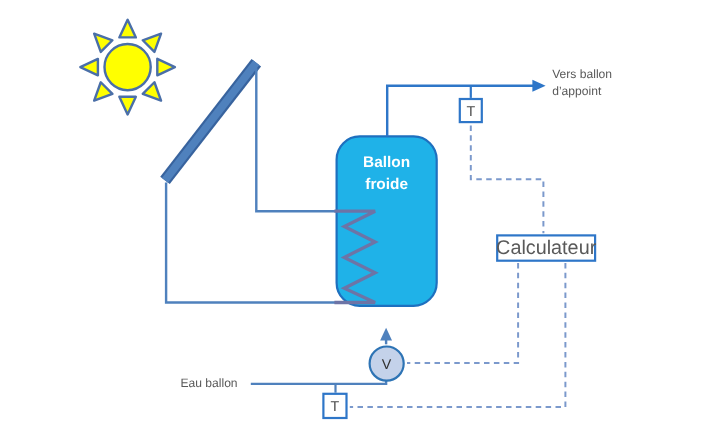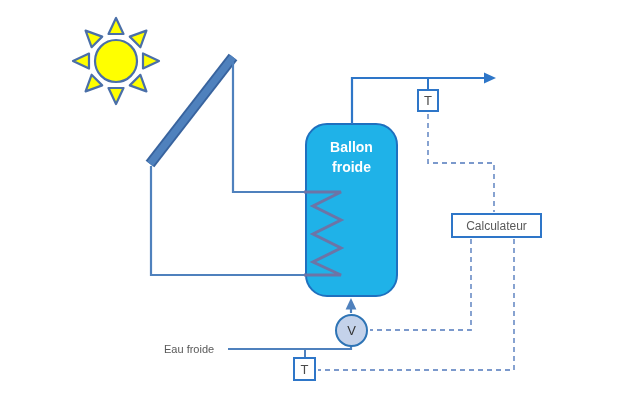--- a/index.html
+++ b/index.html
@@ -6,40 +6,40 @@
   .canvas{
     position:relative;width:640px;height:400px;background:#ffffff;overflow:hidden;
     font-family:"Liberation Sans", sans-serif;
   }
   .svg-layer{position:absolute;left:0;top:0;width:640px;height:400px;pointer-events:none;}
   .label{
     position:absolute;color:var(--text-gray,#595959);font-size:11px;line-height:15px;
     white-space:nowrap;
   }
   .tank{
-    position:absolute;left:305px;top:123px;width:93px;height:174px;
+    position:absolute;left:305px;top:123px;width:93px;height:156px;
     background:var(--tank-fill,#1fb2e8);
     border:2.5px solid var(--tank-border,#1e70bf);
     border-radius:22px;box-sizing:border-box;
     text-align:center;padding-top:12px;
     color:#ffffff;font-size:14px;font-weight:bold;line-height:20px;
   }
   .sensor-box{
     position:absolute;background:#ffffff;
     border:2px solid var(--arrow-blue,#2e76c8);
     box-sizing:border-box;display:flex;align-items:center;justify-content:center;
     color:#4a4a4a;font-size:13px;
   }
   .sensor-top{left:417px;top:89px;width:22px;height:23px;}
   .sensor-bottom{left:293px;top:357px;width:23px;height:24px;}
   .controller{
     position:absolute;left:451px;top:213px;width:91px;height:25px;
     background:#ffffff;border:2px solid var(--arrow-blue,#2e86c8);
     box-sizing:border-box;display:flex;align-items:center;justify-content:center;
-    color:var(--text-gray,#595959);font-size:12px;
+    color:var(--text-gray,#595959);font-size:18px;
   }
   .valve{
     position:absolute;left:335px;top:314px;width:33px;height:33px;border-radius:50%;
     background:var(--valve-fill,#c4d2ea);border:2px solid #2e74b5;
     box-sizing:border-box;display:flex;align-items:center;justify-content:center;
     color:#333333;font-size:13px;
   }
 </style>
 </head>
 <body>
@@ -91,22 +91,26 @@
     <polygon points="351,298 345.6,309.5 356.4,309.5" style="fill:var(--pipe-blue,#4f81bd);"></polygon>
 
     <g fill="none" style="stroke:var(--dashed-signal,#7b99cc);" stroke-width="1.8" stroke-dasharray="5 4">
       <polyline points="428,114 428,163 494,163 494,212"></polyline>
       <polyline points="471,239 471,330 370,330"></polyline>
       <polyline points="514,239 514,370 318,370"></polyline>
     </g>
   </svg>
 
 
+  <div class="label" style="left:502px;top:61px;">
+    <div>Vers ballon</div>
+    <div>d’appoint</div>
+  </div>
 
-  <div class="label" style="left:164px;top:342px;">Eau froide</div>
+  <div class="label" style="left:164px;top:342px;">Eau ballon</div>
 
   <div class="sensor-box sensor-top">
     <span>T</span>
   </div>
 
   <div class="sensor-box sensor-bottom">
     <span>T</span>
   </div>
 
   <div class="controller">

